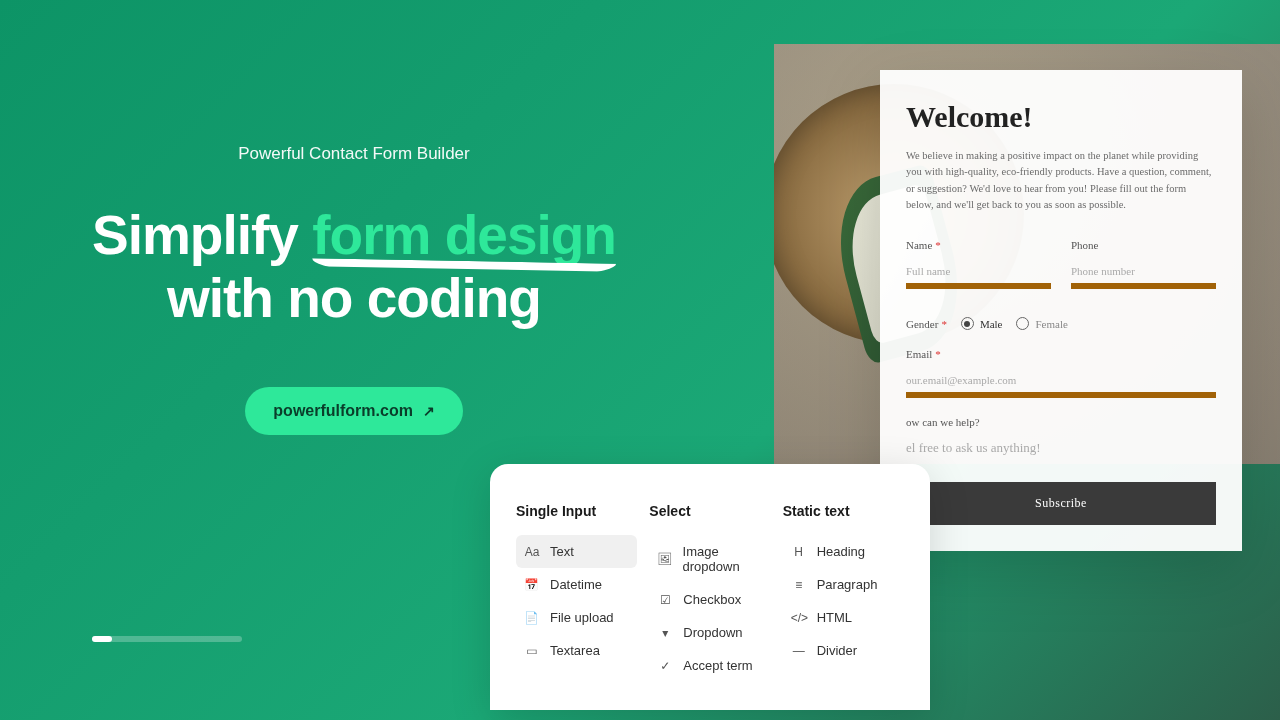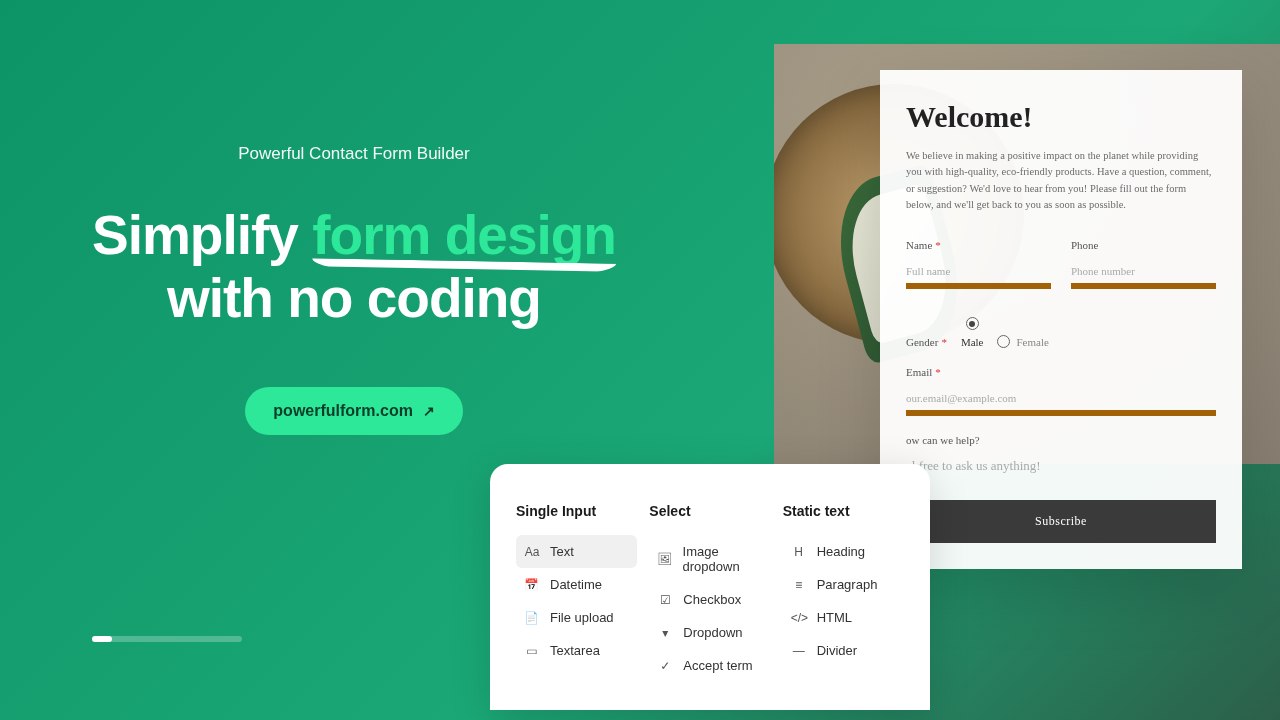--- a/index.html
+++ b/index.html
@@ -30,21 +30,21 @@
 .form-row { display: flex; gap: 20px; margin-bottom: 28px; }
 .form-field { flex: 1; }
 .form-label { font-size: 11px; color: #555; display: flex; gap: 3px; margin-bottom: 10px; }
 .req { color: #d33; }
 .form-input { width: 100%; border: none; border-bottom: 6px solid #a16207; padding: 4px 0 6px; font-size: 11px; font-family: Georgia, serif; color: #333; background: transparent; outline: none; }
 .form-input::placeholder { color: #aaa; }
 .gender-row { display: flex; align-items: flex-end; gap: 14px; margin-bottom: 18px; }
 .radio-wrap { display: flex; align-items: center; gap: 6px; font-size: 11px; color: #888; }
 .radio { width: 13px; height: 13px; border: 1.5px solid #666; border-radius: 50%; display: inline-flex; align-items: center; justify-content: center; }
 .radio.checked::after { content:''; width:6px; height:6px; background:#444; border-radius:50%; }
-.radio-wrap.sel { color:#333;flex-direction:column; }
+.radio-wrap.sel { color:#333; }
 .subscribe-btn { width: 100%; background: #3a3a3a; color: #fff; border: none; padding: 14px; font-size: 12px; font-family: Georgia, serif; letter-spacing: 0.5px; cursor: pointer; margin-top: 8px; }
 .underline-input { margin-bottom: 18px; }
 .textarea-ph { font-size: 13px; color:#aaa; font-family: Georgia, serif; margin-bottom: 18px; padding-top:2px; }
 </style>
 </head>
 <body>
 
 <div class="hero">
   <div class="eyebrow">Powerful Contact Form Builder</div>
   <div class="headline">

